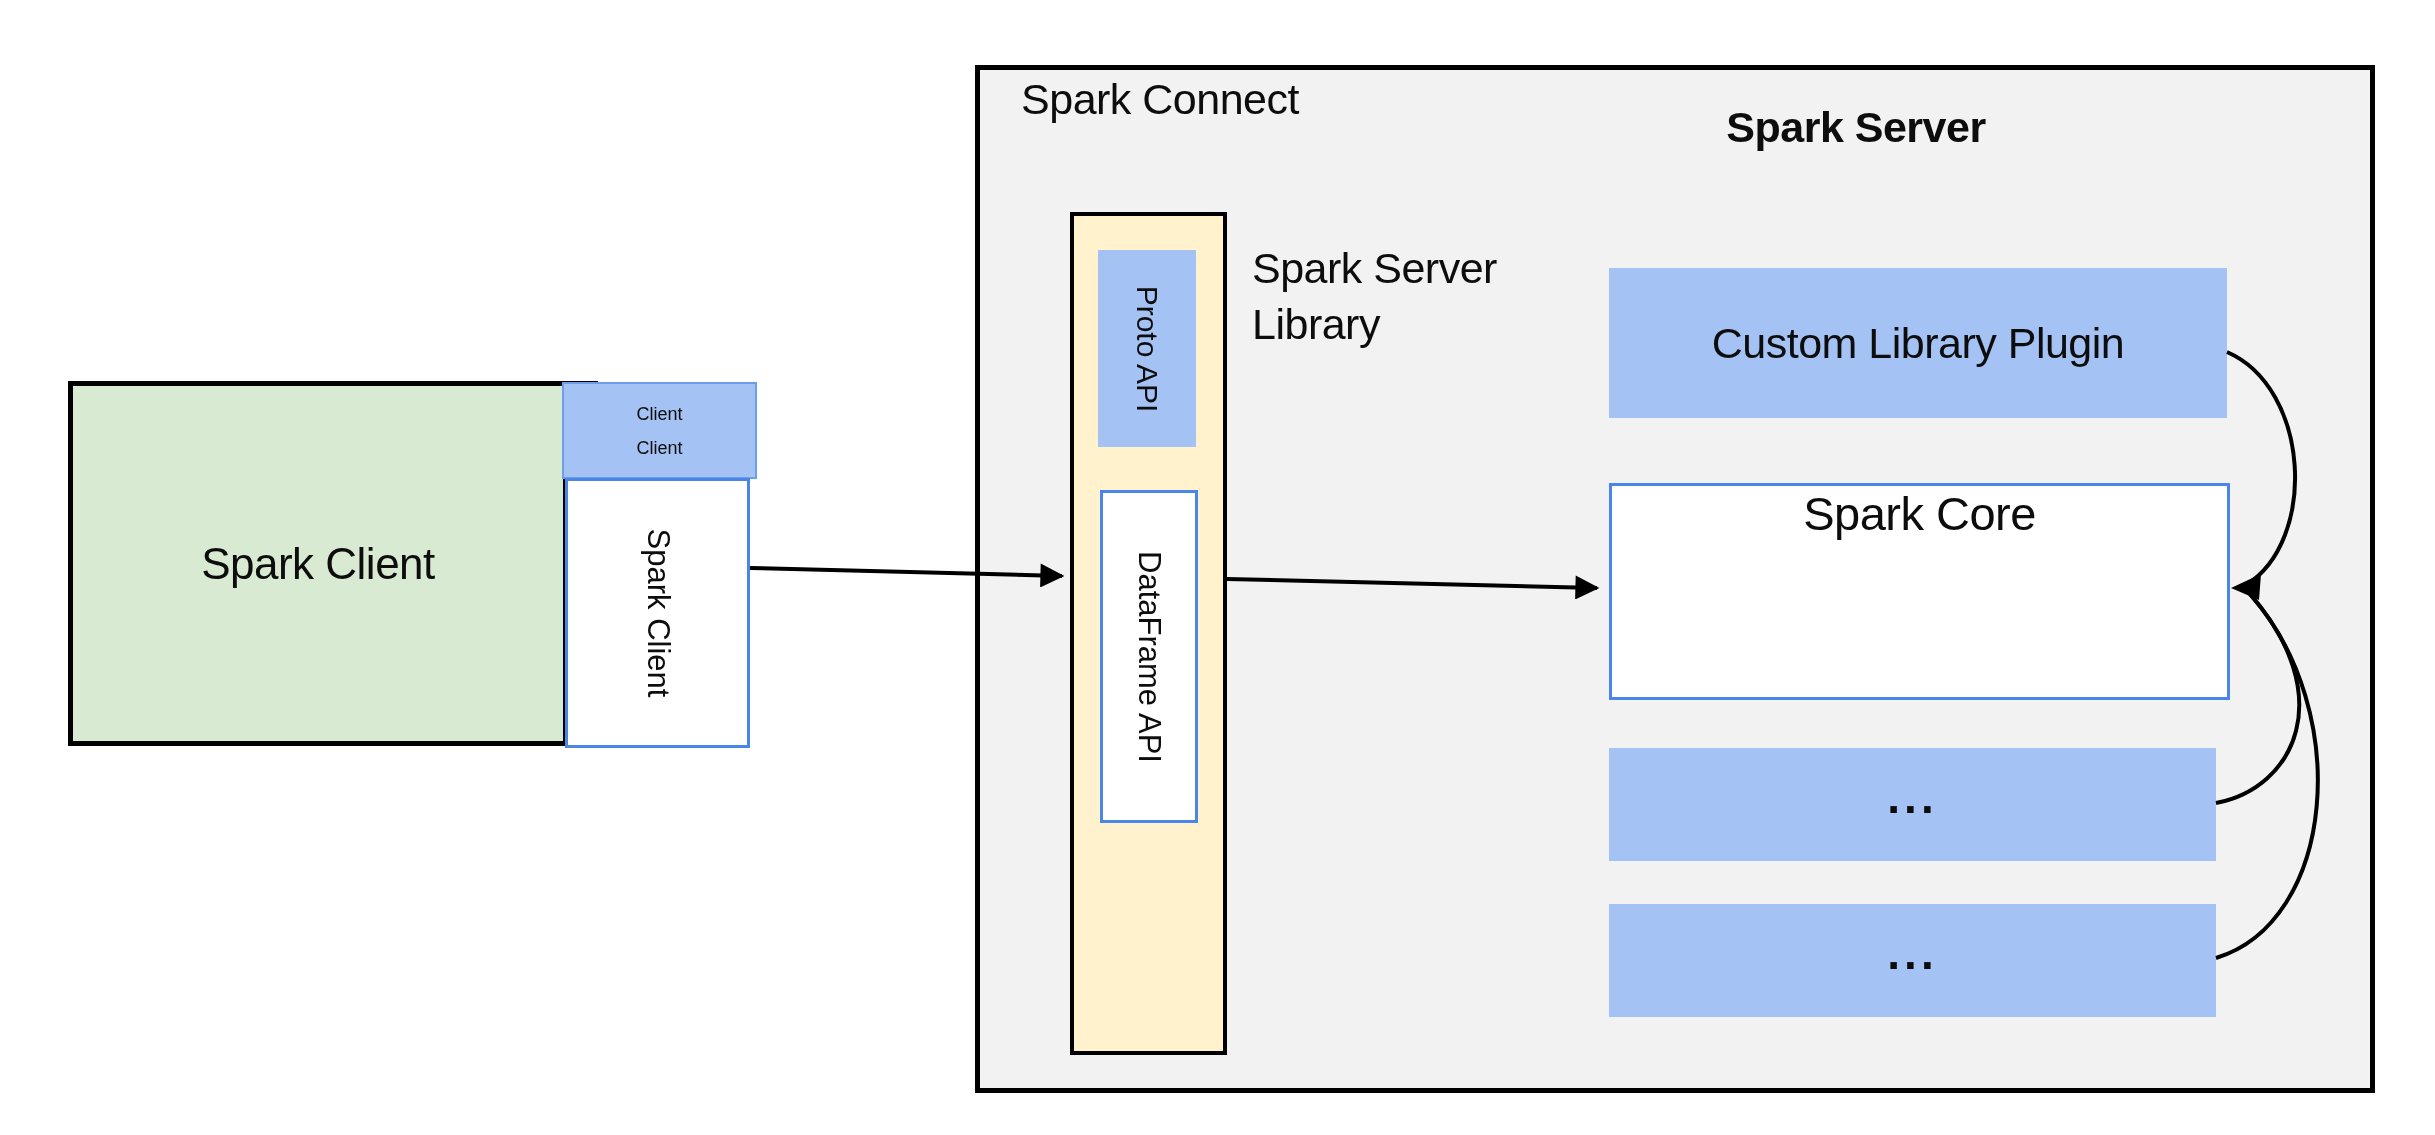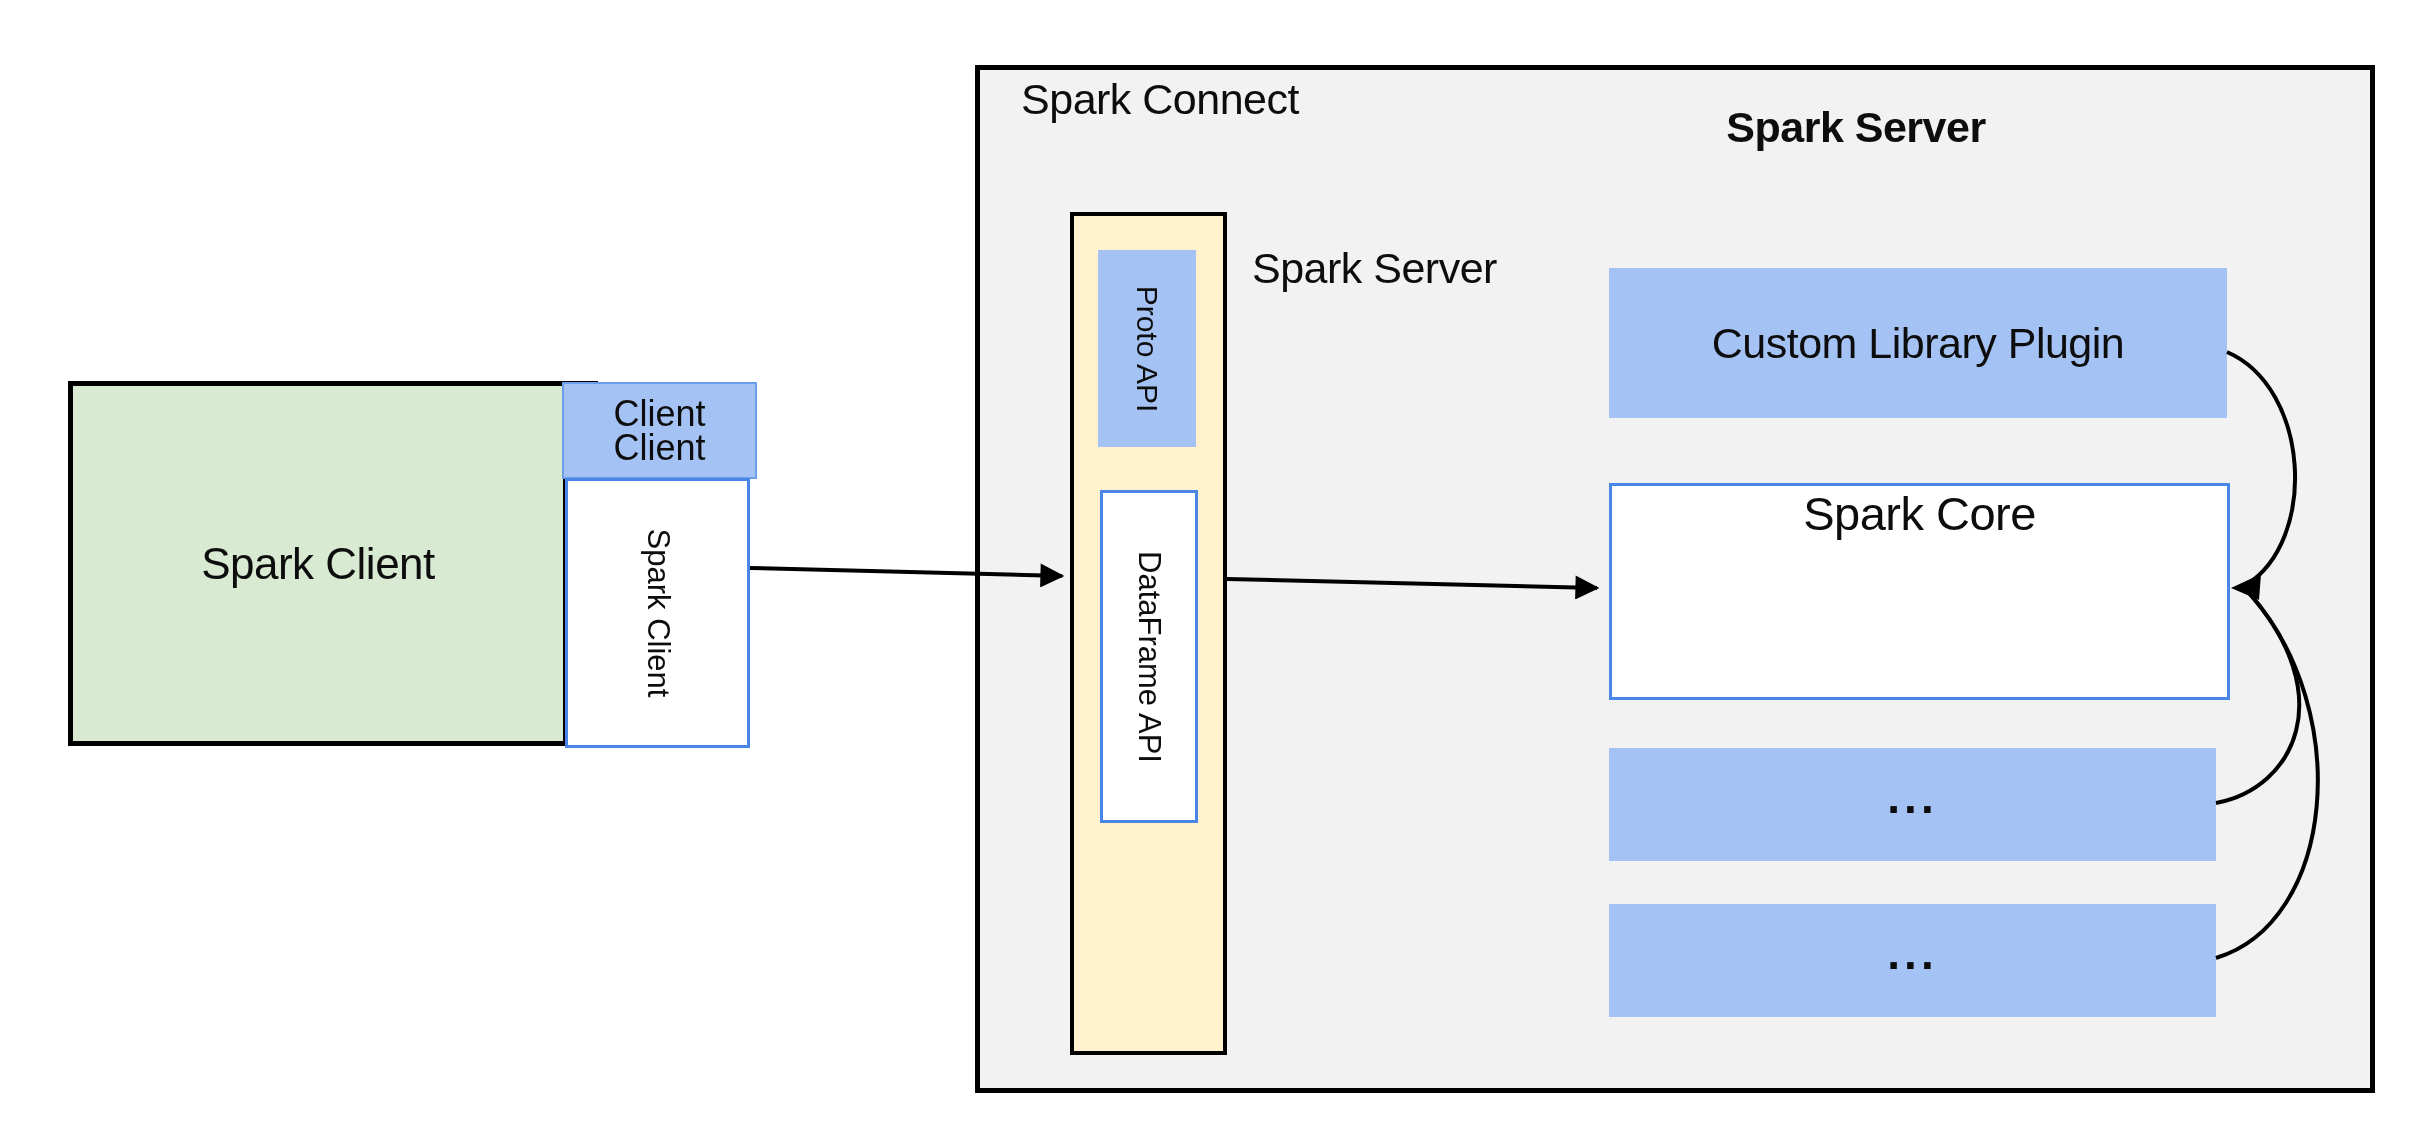--- a/index.html
+++ b/index.html
@@ -33,21 +33,21 @@
   .top-edge-artifact {
     left: 566px; top: 381px; width: 32px; height: 5px; background: #000;
   }
   .client-package {
     left: 562px; top: 382px; width: 195px; height: 97px;
     background: var(--blue, #a4c2f4);
     border: 2px solid var(--pkg-border, #6d9eeb);
     display: flex; align-items: center; justify-content: center;
   }
   .client-package .label {
-    font-size: 36px; line-height: 34px; text-align: center;
+    font-size: 18px; line-height: 34px; text-align: center;
   }
   .spark-client-box {
     left: 565px; top: 478px; width: 185px; height: 270px;
     background: #fff;
     border: 3px solid var(--blue-border, #4a86e8);
   }
 
   
   .vlabel {
     position: absolute; top: 50%; left: 50%;
@@ -134,20 +134,21 @@
   <div class="abs yellow-box"></div>
   <div class="abs proto-api">
     <span class="vlabel">Proto API</span>
   </div>
   <div class="abs dataframe-api">
     <span class="vlabel">DataFrame API</span>
   </div>
 
   <div class="abs server-library-label">
     <div>Spark Server</div>
+    <div>Library</div>
   </div>
 
   <div class="abs custom-plugin">
     <span class="label">Custom Library Plugin</span>
   </div>
   <div class="abs spark-core">
     <span class="label">Spark Core</span>
   </div>
   <div class="abs module-more m1">
     <span class="label">...</span>

